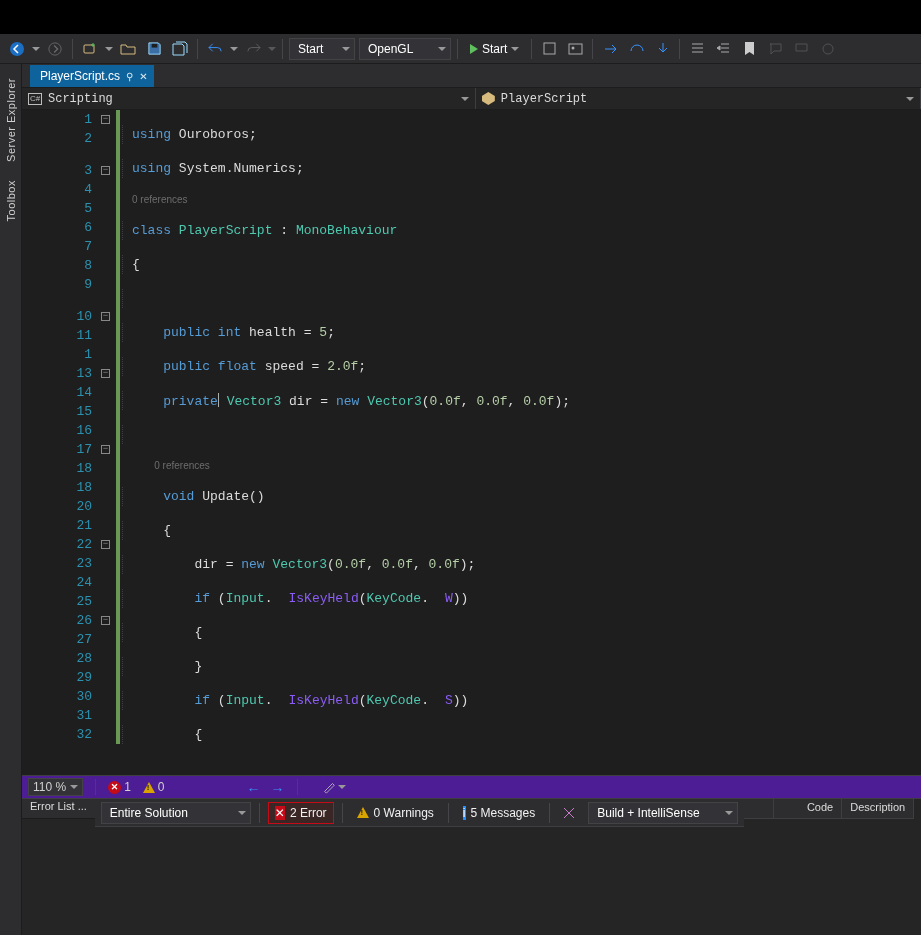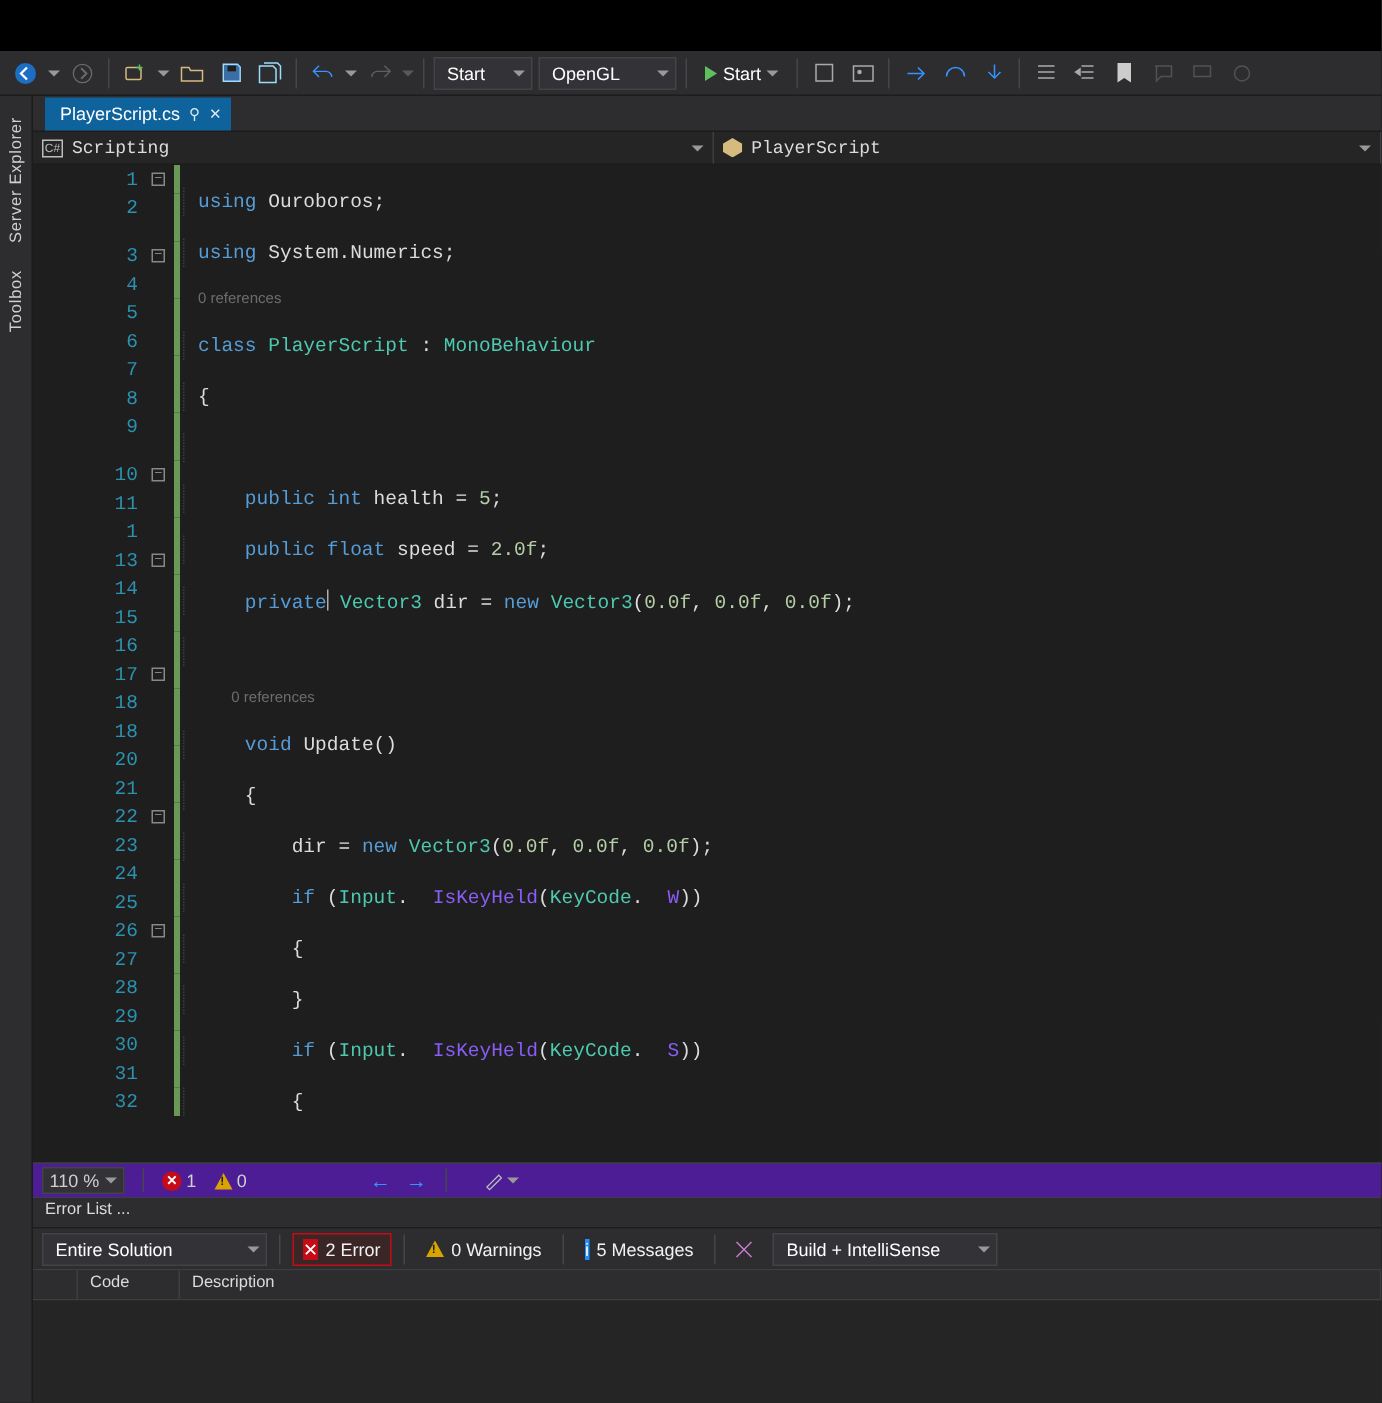--- a/index.html
+++ b/index.html
@@ -236,21 +236,21 @@
 .nav-arrows { display:flex; gap:10px; margin-left: 70px; }
 .nav-arrows span { color:#3794ff; font-size:14px; cursor:pointer; }
 .brush { margin-left: 12px; color:#bdbdbd; display:inline-flex; align-items:center; gap:2px; }
 
 .error-panel {
   position: absolute;
   left: 22px; right: 0; bottom: 0;
   height: 137px;
   background: #252526;
   border-top: 1px solid #3e3e42;
-  display:flex; flex-direction:column;
+  display:flex; flex-direction:row;text-align:right;
 }
 .error-panel .hdr {
   height: 20px;
   background: #2d2d30;
   color: #dcdcdc;
   padding: 1px 8px;
   font-size: 11px;
   border-bottom: 1px solid #1c1c1c;
 }
 .error-panel .filters {

